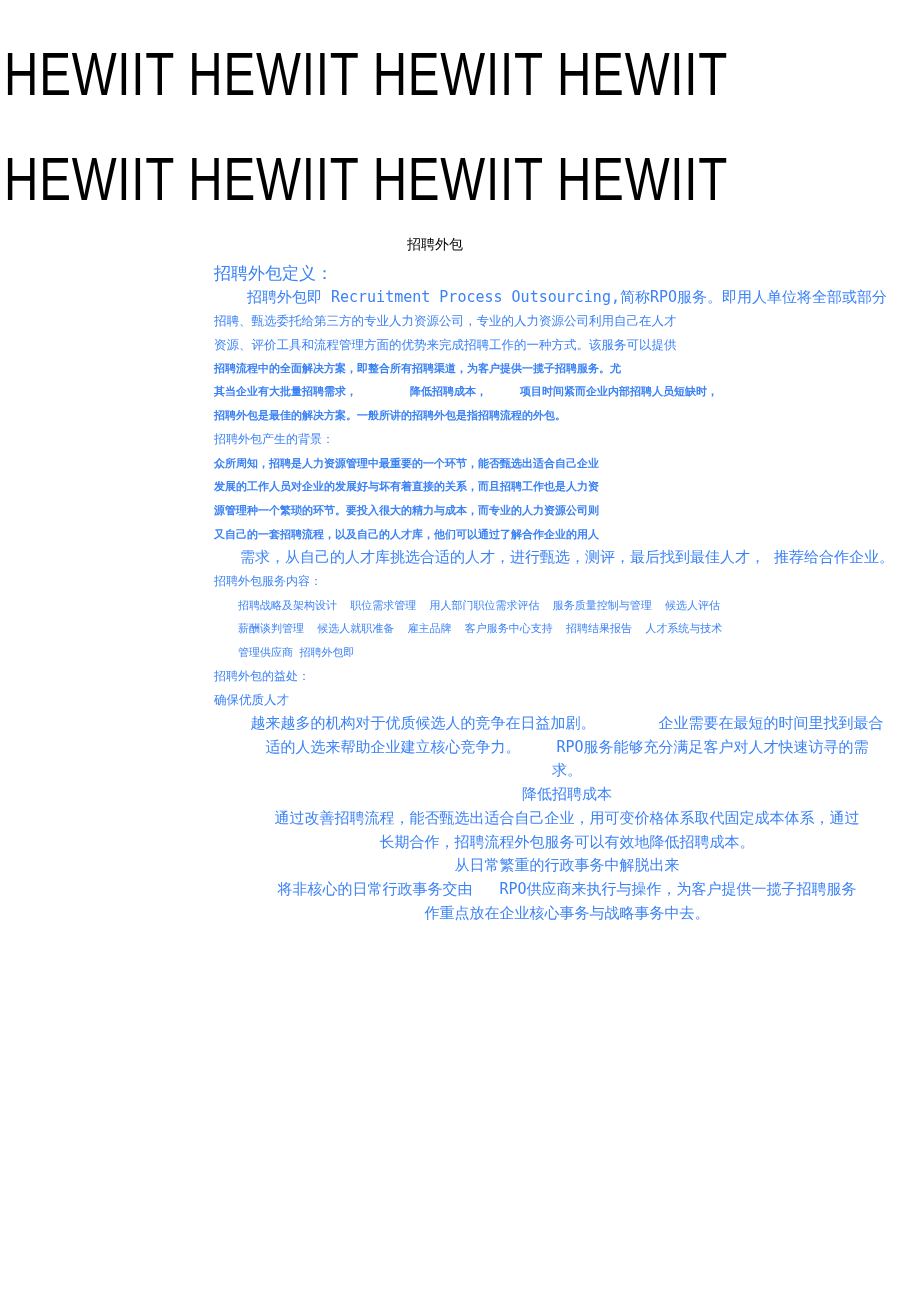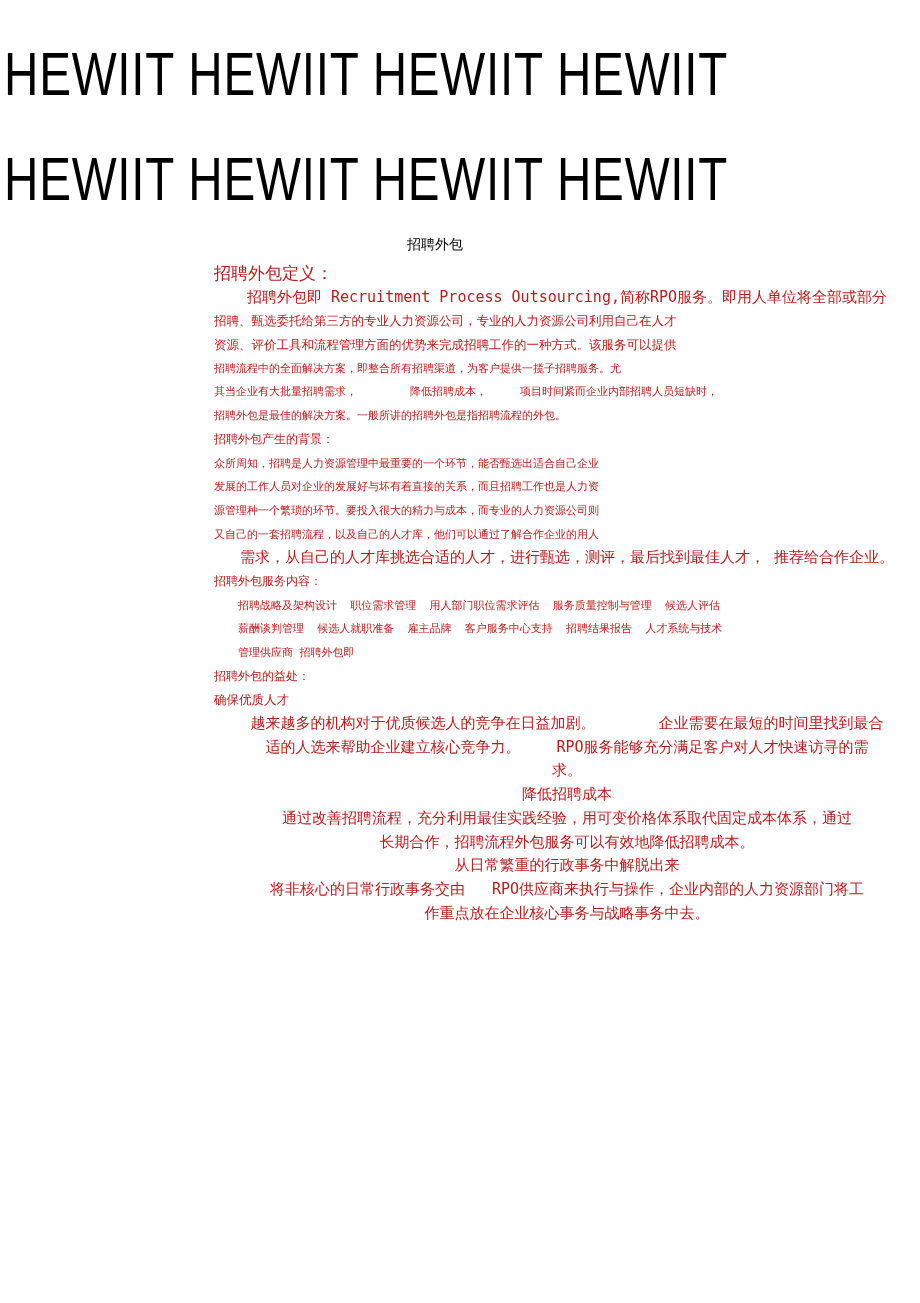--- a/index.html
+++ b/index.html
@@ -41,27 +41,27 @@
     line-height: 24px;
     height: 24px;
     margin-left: 193px;
     margin-bottom: 6px;
     white-space: pre;
   }
   .line {
     white-space: pre;
     line-height: 23.7px;
     height: 23.7px;
-    color: #b91c1c;
+    color: #3b82f6;
   }
   .line.h1      { font-size: 17px; }
   .line.h2      { font-size: 12px; }
   .line.body    { font-size: 12.5px; }
   .line.body-lg { font-size: 15px; text-align: center; }
-  .line.body-sm { font-size: 11px; }
+  .line.body-sm { font-size: 11px; font-weight: bold; }
   .line.list    { font-size: 11px; padding-left: 24px; }
 </style>
 </head>
 <body>
 
 <div class="letterhead-row row1">HEWIIT HEWIIT HEWIIT HEWIIT</div>
 
 <div class="letterhead-row row2">HEWIIT HEWIIT HEWIIT HEWIIT</div>
 
 <div class="doc">
@@ -83,19 +83,19 @@
       <div class="line h2">招聘外包服务内容：</div>
       <div class="line list">招聘战略及架构设计  职位需求管理  用人部门职位需求评估  服务质量控制与管理  候选人评估</div>
       <div class="line list">薪酬谈判管理  候选人就职准备  雇主品牌  客户服务中心支持  招聘结果报告  人才系统与技术</div>
       <div class="line list">管理供应商 招聘外包即</div>
       <div class="line h2">招聘外包的益处：</div>
       <div class="line body">确保优质人才</div>
       <div class="line body-lg">越来越多的机构对于优质候选人的竞争在日益加剧。       企业需要在最短的时间里找到最合</div>
       <div class="line body-lg">适的人选来帮助企业建立核心竞争力。    RPO服务能够充分满足客户对人才快速访寻的需</div>
       <div class="line body-lg">求。</div>
       <div class="line body-lg">降低招聘成本</div>
-      <div class="line body-lg">通过改善招聘流程，充分利用最佳实践经验，用可变价格体系取代固定成本体系，通过</div>
+      <div class="line body-lg">通过改善招聘流程，能否甄选出适合自己企业，用可变价格体系取代固定成本体系，通过</div>
       <div class="line body-lg">长期合作，招聘流程外包服务可以有效地降低招聘成本。</div>
       <div class="line body-lg">从日常繁重的行政事务中解脱出来</div>
-      <div class="line body-lg">将非核心的日常行政事务交由   RPO供应商来执行与操作，企业内部的人力资源部门将工</div>
+      <div class="line body-lg">将非核心的日常行政事务交由   RPO供应商来执行与操作，为客户提供一揽子招聘服务</div>
       <div class="line body-lg">作重点放在企业核心事务与战略事务中去。</div>
     </div>
 </div>
 
 </body></html>

